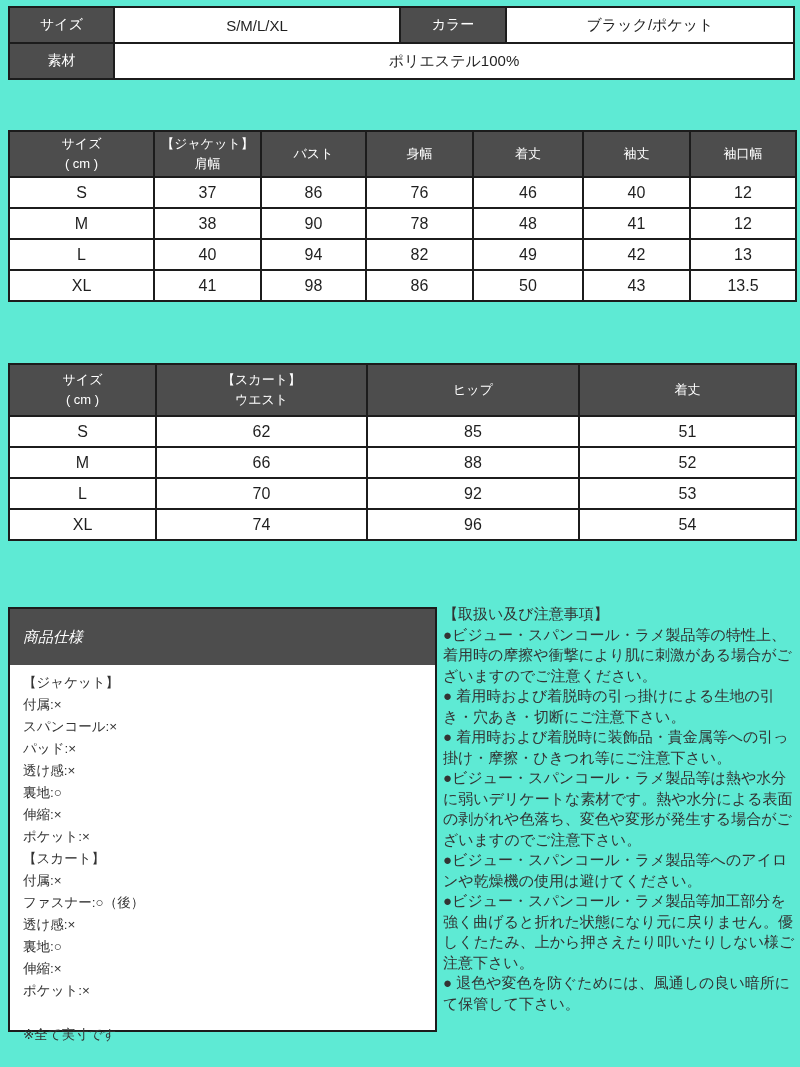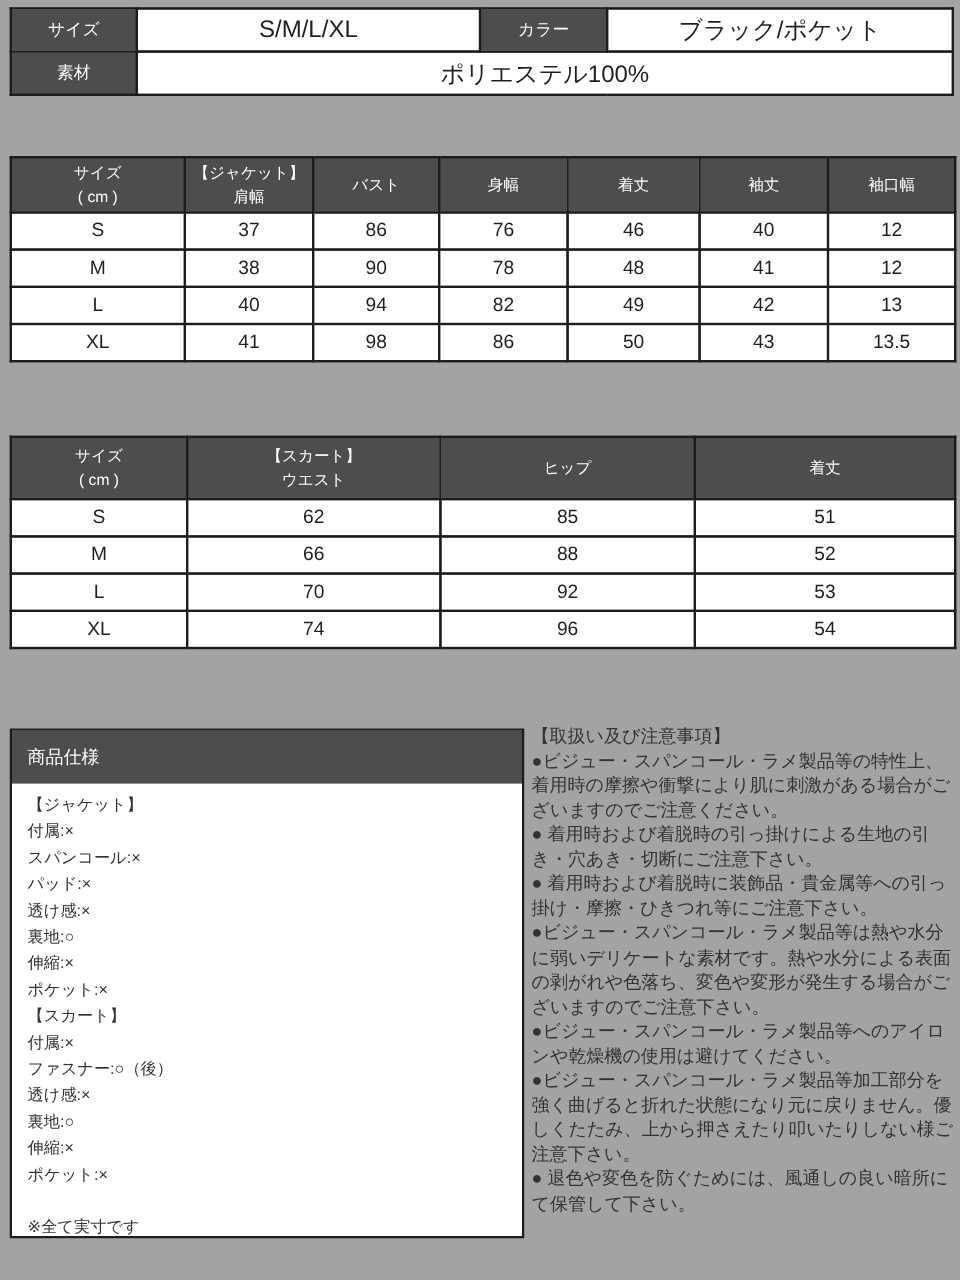--- a/index.html
+++ b/index.html
@@ -2,53 +2,53 @@
 <html><head>
 <meta charset="utf-8">
 <style>
   * { box-sizing: border-box; }
   html,body { margin:0; padding:0; background:#ffffff; }
   body {
     width:800px; height:1067px;
     font-family:"Liberation Sans","DejaVu Sans",sans-serif;
     color:#1f1f1f;
   }
-  .page { position:relative; width:800px; height:1067px; background:#a3a3a3; overflow:hidden; }
+  .page { position:relative; width:800px; height:1067px; background:#5eead4; overflow:hidden; }
 
   table { border-collapse:collapse; table-layout:fixed; position:absolute; }
   th, td {
     border:2px solid #1c1c1c;
     text-align:center; vertical-align:middle;
     padding:0; overflow:hidden;
   }
   .dark { background:#4d4d4d; color:#ffffff; font-weight:normal; }
 
   
   #info-table { left:8px; top:6px; width:785px; }
   #info-table th { font-size:14px; height:36px; }
-  #info-table td { font-size:20px; height:36px; background:#fff; }
+  #info-table td { font-size:15px; height:36px; background:#fff; }
   #info-table .row-material th, #info-table .row-material td { height:36px; }
 
   
   #jacket-table { left:8px; top:130px; width:787px; }
   #jacket-table th { height:46px; font-size:13px; line-height:1.55; white-space:pre-line; }
   #jacket-table td { height:31px; font-size:16px; background:#fff; }
 
   #skirt-table { left:8px; top:363px; width:787px; }
   #skirt-table th { height:52px; font-size:13px; line-height:1.55; white-space:pre-line; }
   #skirt-table td { height:31px; font-size:16px; background:#fff; }
 
   
   .spec-box {
     position:absolute; left:8px; top:607px; width:429px; height:425px;
     border:2px solid #1c1c1c; background:#fff;
   }
   .spec-box .bar {
-    height:44px; background:#4d4d4d; color:#fff;
-    font-size:15px; display:flex; align-items:center; padding-left:13px;
+    height:56px; background:#4d4d4d; color:#fff;
+    font-size:15px; display:flex; align-items:center; padding-left:13px;font-style:italic;
   }
   .spec-box .body { padding:7px 13px 0 13px; font-size:13.5px; color:#333; }
   .spec-line { height:22px; line-height:22px; white-space:pre; }
 
   
   .precautions {
     position:absolute; left:443px; top:604px; width:353px;
     font-size:15px; line-height:20.5px; color:#333;
   }
   .prec-title { }

